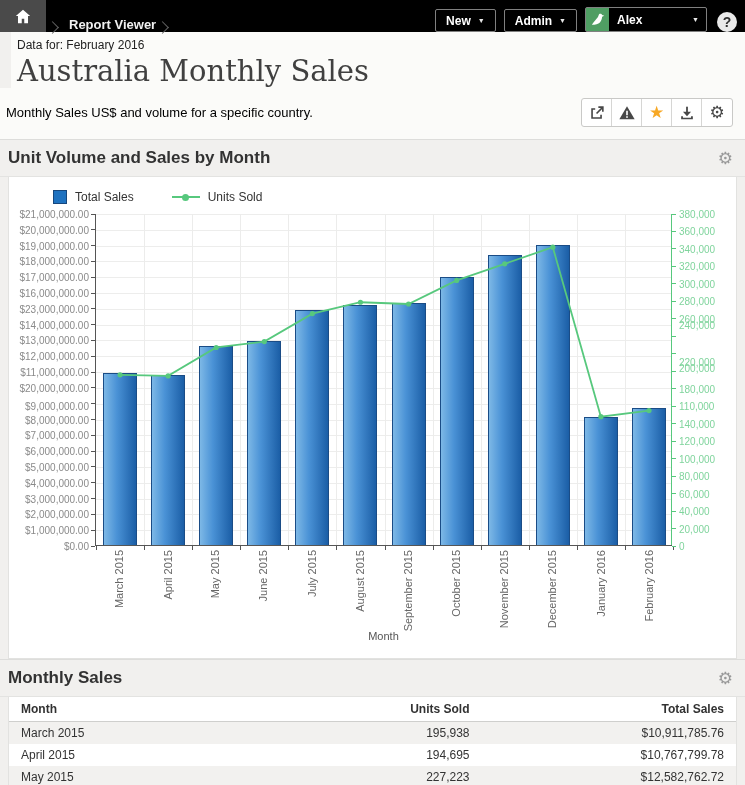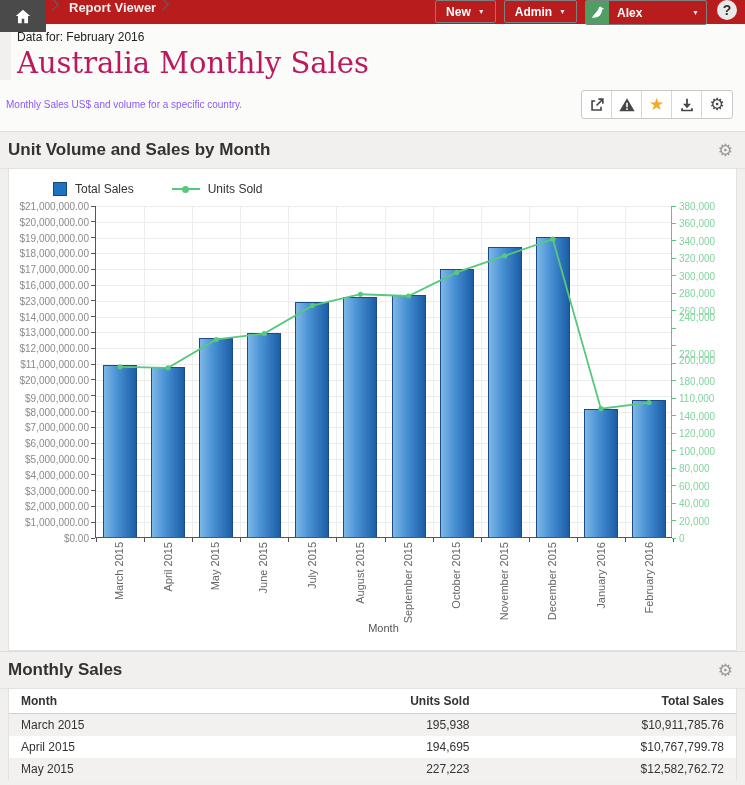--- a/index.html
+++ b/index.html
@@ -1,39 +1,39 @@
 <!DOCTYPE html>
 <html><head>
 <meta charset="utf-8">
 <style>
   * { margin:0; padding:0; box-sizing:border-box; }
   html,body { width:745px; height:785px; overflow:hidden; background:#f1f0ee;
     font-family:"Liberation Sans", sans-serif; color:#333; }
 
   
-  .topbar { height:24px; background:#b91c1c; display:flex; align-items:flex-start; }
+  .topbar { height:32px; background:#000000; display:flex; align-items:flex-end; }
   .crumb-home { width:46px; height:32px; background:#4a4a4a; display:flex; align-items:center; justify-content:center; cursor:pointer; }
   .chev { width:9px; height:9px; border-top:1px solid #636363; border-right:1px solid #636363; transform:rotate(45deg); margin:0 10px 0 2px; }
   .crumb-label { color:#f0f0f0; font-size:13px; font-weight:bold; margin-left:2px; cursor:pointer; }
   .topspacer { flex:1; }
   .tbtn { background:transparent; border:1px solid #808080; border-radius:2px; color:#fff; font-family:"Liberation Sans",sans-serif;
     font-size:12px; font-weight:bold; height:23px; padding:0 10px; margin-right:8px; display:flex; align-items:center; gap:7px; cursor:pointer; }
   .caret { font-size:7px; color:#e8e8e8; }
   .userbox { border:1px solid #808080; border-radius:2px; height:25px; width:122px; display:flex; align-items:center; margin-right:10px; color:#fff; font-size:12px; font-weight:bold; cursor:pointer; }
   .avatar { width:23px; height:23px; background:#4f9e63; display:flex; align-items:center; justify-content:center; margin-right:8px; }
   .userbox .caret { margin-left:auto; margin-right:7px; }
   .help { width:20px; height:20px; border-radius:50%; background:#e9e9e9; color:#2e2e2e; font-weight:bold; font-size:14px;
     display:flex; align-items:center; justify-content:center; margin-right:8px; cursor:pointer; }
 
   
   .header { background:#fbfbf9; padding:6px 0 0 6px;margin-left:11px; }
   .datafor { font-size:12px; color:#222; }
-  .title { font-family:"DejaVu Serif", serif; font-weight:normal; font-size:29px; color:#be185d; margin-top:2px; }
+  .title { font-family:"DejaVu Serif", serif; font-weight:normal; font-size:29px; color:#404040; margin-top:2px; }
   .descrow { background:#fbfbf9; display:flex; align-items:center; padding:10px 12px 12px 6px; }
-  .desc { font-size:10px; color:#8b5cf6; flex:1; }
+  .desc { font-size:13px; color:#000000; flex:1; }
   .actionbar { display:flex; border:1px solid #c9c9c7; border-radius:3px; background:#fff; }
   .abtn { width:30px; height:27px; display:flex; align-items:center; justify-content:center; border-right:1px solid #d6d6d4; cursor:pointer; }
   .abtn:last-child { border-right:none; }
   .glyph-gear { font-size:17px; color:#474747; line-height:1; }
   .glyph-star { font-size:17px; line-height:1; }
 
   
   .band { height:38px; background:#f1f0ee; border-top:1px solid #dddddb; border-bottom:1px solid #e3e3e1;
     display:flex; align-items:center; padding:0 12px 0 8px; }
   .band .btitle { font-size:17px; font-weight:bold; color:#323232; flex:1; }

